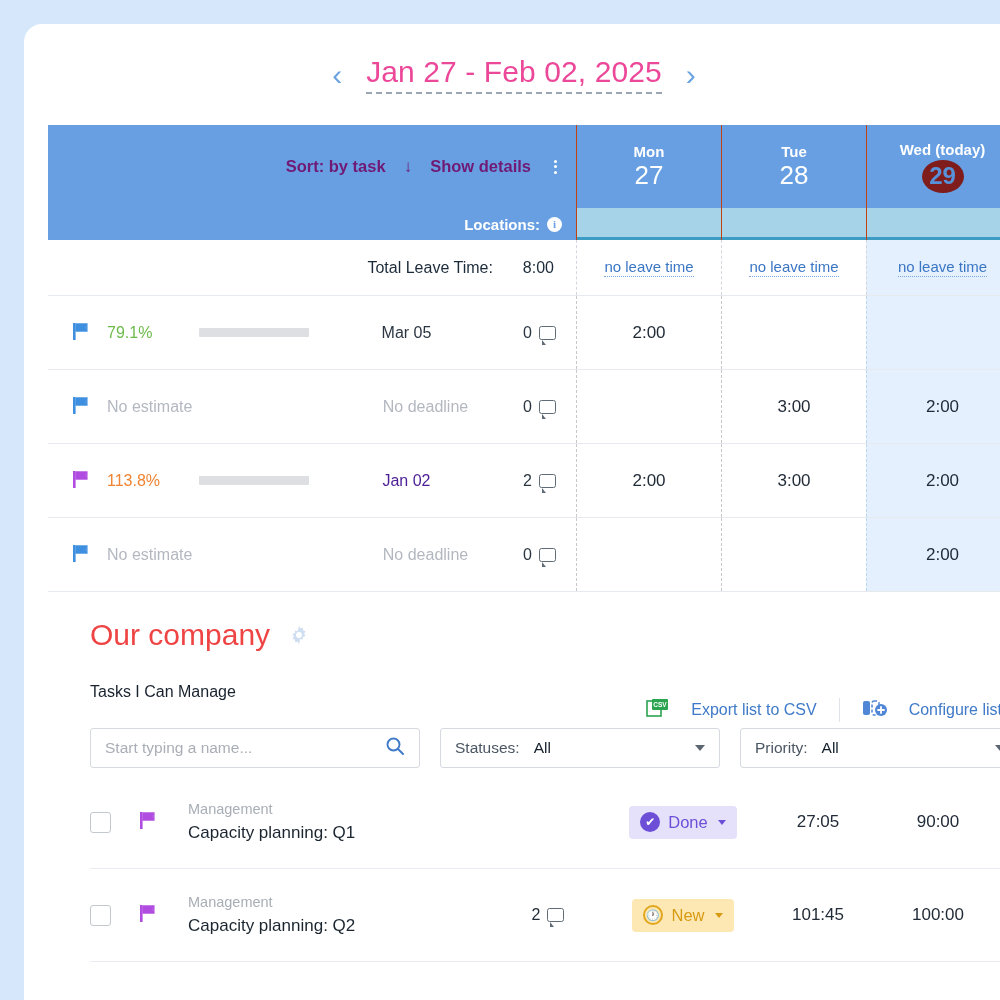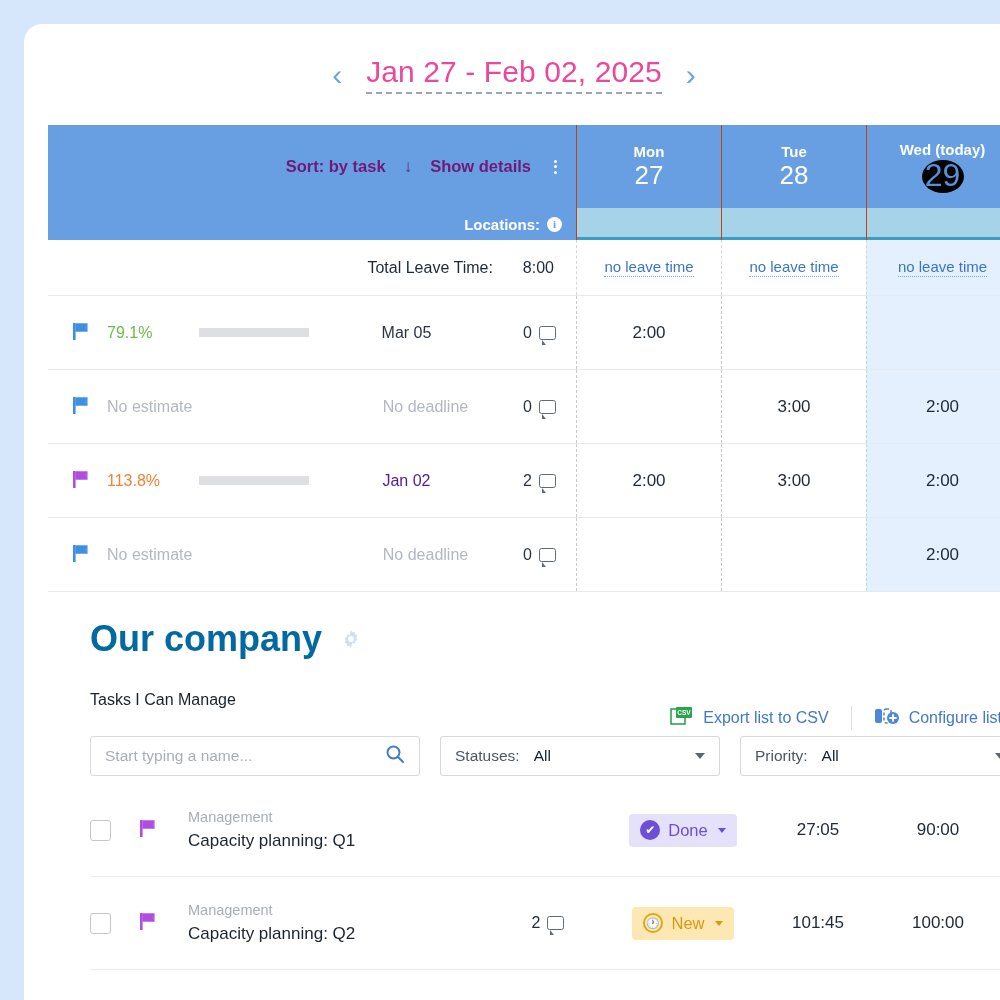--- a/index.html
+++ b/index.html
@@ -84,25 +84,25 @@
   }
   .daycol.today { width: 152px; }
   .day-top {
     height: 83px;
     display: flex; flex-direction: column; align-items: center; justify-content: center;
     gap: 2px; color: #fff;
   }
   .day-name { font-size: 15px; font-weight: bold; }
   .day-num { font-size: 26px; font-weight: normal; line-height: 1.05; }
   .day-num.circled {
-    background: #000000; color: #5791d8;
+    background: #7f1d1d; color: #5791d8;
     border-radius: 50%;
     width: 42px; height: 33px;
     display: flex; align-items: center; justify-content: center;
-    font-size: 32px; font-weight: normal;
+    font-size: 24px; font-weight: bold;
   }
   .day-loc {
     height: 32px;
     background: #a7d3e9;
     border-bottom: 3px solid #3d9cc4;
   }
 
   
   .rowgrid { display: flex; margin-left: 24px; width: 976px; }
   .rg-left { width: 528px; flex: none; display: flex; align-items: center; }
@@ -160,35 +160,35 @@
     border-top: 5px solid transparent;
   }
   .cellval { font-size: 17px; color: #222c38; }
 
   
   .company {
     margin-left: 24px; width: 976px;
     padding: 26px 0 0 42px;
     display: flex; align-items: center; gap: 18px;
   }
-  .company h1 { font-size: 36px; font-weight: bold; color: #0369a1; }
+  .company h1 { font-size: 30px; font-weight: normal; color: #ef4444; }
   .gear { width: 22px; height: 22px; cursor: pointer; }
 
   .subbar {
     margin-left: 24px; width: 976px;
     padding: 26px 0 0 42px;
     display: flex; align-items: center;
     height: 54px;
   }
   .subbar .title { font-size: 16px; color: #18222e; }
   .subbar .rightlinks {
     margin-left: auto; display: flex; align-items: center; gap: 0;
   }
   .linkbtn {
-    display: flex; align-items: center; gap: 9px;
+    display: flex; align-items: center; gap: 21px;
     font-size: 16px; color: #3f7ac8; cursor: pointer;
     padding: 0 22px;
     white-space: nowrap;
     margin-top: 36px;
   }
   .linkbtn + .linkbtn { border-left: 1px solid #dfe3e8; }
 
   
   .filters {
     margin-left: 24px; width: 976px;

